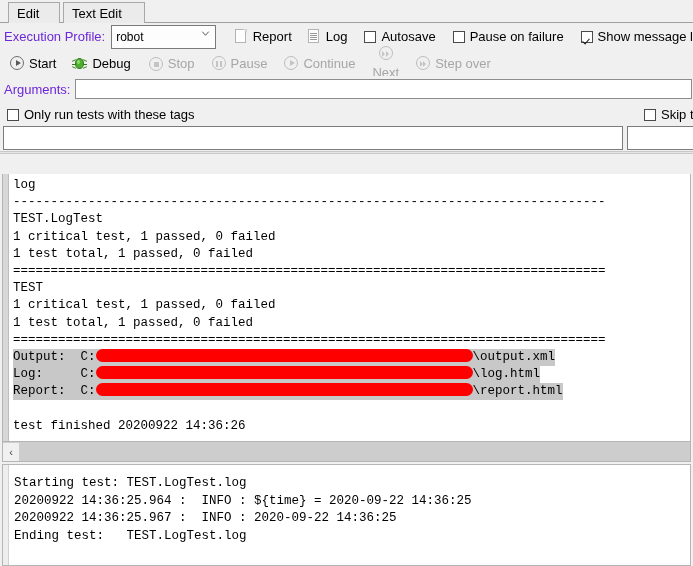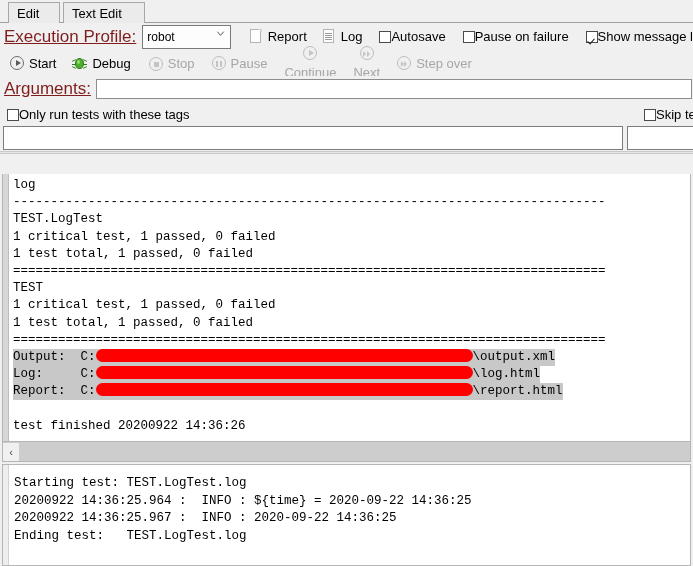--- a/index.html
+++ b/index.html
@@ -59,21 +59,21 @@
   .toolrow {
     position:absolute; left:0; width:693px; background:#f0f0f0;
     display:flex; align-items:center;
     box-sizing:border-box;
   }
   .row1 { top:23px; height:27px; padding-left:4px; }
   .row2 { top:50px; height:26px; padding-left:4px; }
   .row3 { top:76px; height:26px; padding-left:4px; }
   .row4 { top:102px; height:25px; padding-left:4px; }
 
-  .lbl { font-size:17px; color:#7f1d1d; white-space:nowrap;text-decoration:underline; }
+  .lbl { font-size:13px; color:#6d28d9; white-space:nowrap; }
 
   .combo {
     margin-left:6px;
     width:115px; height:19px;
     background:#fdfdfd;
     border:1px solid #7a7a7a;
     box-sizing:border-box;
     display:flex; align-items:center;
     padding:11px 4px;
     font-size:12px;
@@ -112,21 +112,21 @@
   .cbx {
     width:12px; height:12px; box-sizing:border-box;
     border:1px solid #4a4a4a; background:#fff;
     position:relative; flex:none;
   }
   .cbx.checked::after {
     content:""; position:absolute; left:2px; top:5px;
     width:3px; height:6px; border:solid #222; border-width:0 1.4px 1.4px 0;
     transform:rotate(42deg);
   }
-  .cbxrow { display:flex; align-items:center; margin-left:14px; white-space:nowrap; font-size:13px; }
+  .cbxrow { display:flex; align-items:center; gap:5px; margin-left:14px; white-space:nowrap; font-size:13px; }
 
   
   .circ {
     width:14px; height:14px; border-radius:50%;
     border:1.3px solid #6e6e6e; box-sizing:border-box;
     position:relative; flex:none;
   }
   .circ.dim { border-color:#bdbdbd; }
   .circ .tri {
     position:absolute; left:4.5px; top:3px;
@@ -348,21 +348,21 @@
     </div>
 
     <div class="tbtn dim" style="margin-left:17px;">
       <span class="circ dim">
           <span class="b1"></span>
           <span class="b2"></span>
         </span>
       <span>Pause</span>
     </div>
 
-    <div class="tbtn dim" style="margin-left:17px;flex-direction:column;">
+    <div class="tbtn dim" style="margin-left:17px;">
       <span class="circ dim">
           <span class="tri"></span>
         </span>
       <span>Continue</span>
     </div>
 
     <div class="tbtn dim" style="margin-left:17px;flex-direction:column;">
       <span class="circ dim">
           <span class="t1"></span>
           <span class="t2"></span>

